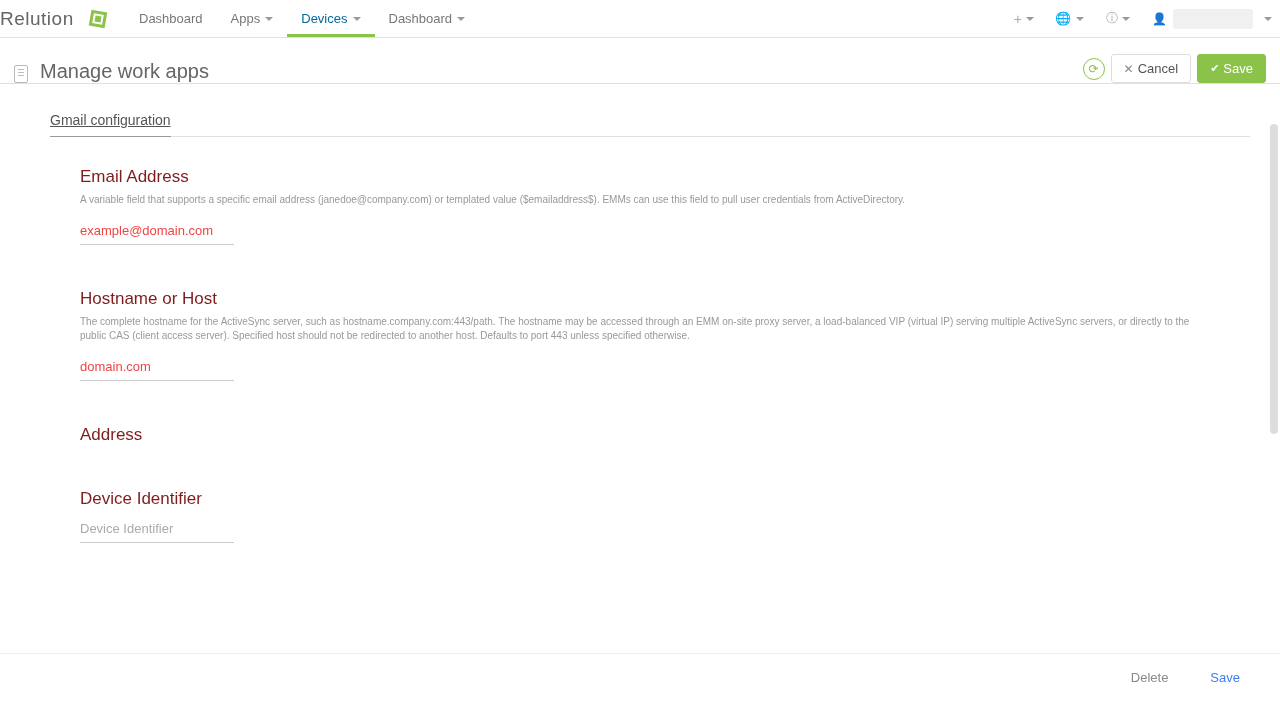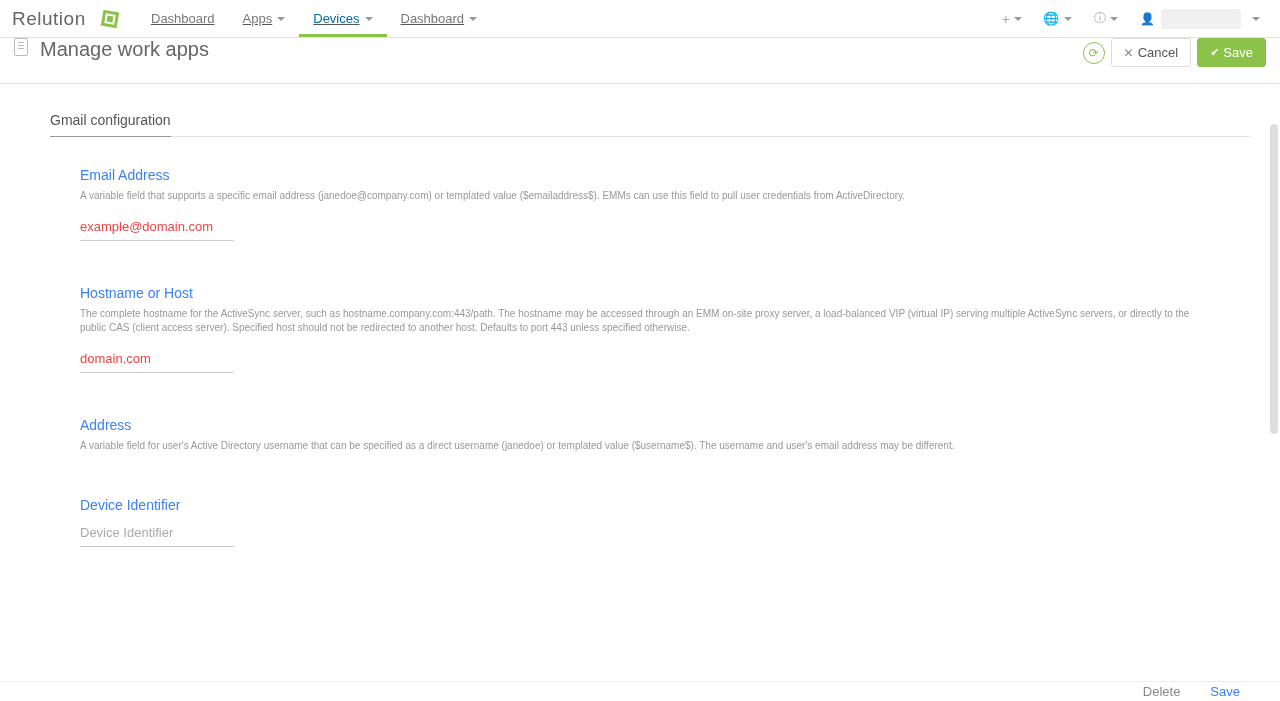--- a/index.html
+++ b/index.html
@@ -1,55 +1,55 @@
 <!DOCTYPE html>
 <html><head>
   <meta charset="utf-8">
   <style>
     * { margin: 0; padding: 0; box-sizing: border-box; }
     body { font-family: "Helvetica Neue", Helvetica, Arial, sans-serif; font-size: 13px; color: #555; background: #fff; overflow: hidden; }
 
-    .topnav { display: flex; align-items: center; height: 38px; border-bottom: 1px solid #e0e0e0; padding: 0 12px; position: relative; z-index: 20; background: #fff; }
+    .topnav { display: flex; align-items: center; height: 38px; border-bottom: 1px solid #e0e0e0; padding: 0 0; position: relative; z-index: 20; background: #fff; }
     .logo { width: 110px; height: 24px; margin-right: 15px; display: flex; align-items: center; }
-    .nav-items { display: flex; height: 100%; text-decoration: underline; }
+    .nav-items { display: flex; height: 100%; }
     .nav-item { display: flex; align-items: center; padding: 0 14px; color: #777; cursor: pointer; font-size: 13px; height: 100%; position: relative; }
     .nav-item.active { color: #0369a1; }
     .nav-item.active::after { content: ""; position: absolute; bottom: 0; left: 0; right: 0; height: 3px; background: #8bc34a; }
     .caret { display: inline-block; margin-left: 5px; width: 0; height: 0; border-left: 4px solid transparent; border-right: 4px solid transparent; border-top: 4px solid #999; }
     .topnav-right { margin-left: auto; display: flex; align-items: center; gap: 6px; color: #aaa; }
     .topnav-icon { padding: 4px 8px; font-size: 14px; cursor: pointer; display: flex; align-items: center; }
     .plus-group { display: flex; align-items: center; }
     .user-box { width: 80px; height: 20px; background: #f0f0f0; border-radius: 3px; }
 
-    .subheader { display: flex; align-items: flex-start; height: 46px; border-bottom: 1px solid #e0e0e0; padding: 0 14px; position: relative; z-index: 15; background: #fff; }
+    .subheader { display: flex; align-items: flex-end; height: 46px; border-bottom: 1px solid #e0e0e0; padding: 0 14px; position: relative; z-index: 15; background: #fff; }
     .sub-icon { width: 14px; height: 18px; border: 1px solid #bbb; border-radius: 2px; margin-right: 12px; position: relative; }
     .sub-icon::before { content: ""; position: absolute; top: 3px; left: 3px; right: 3px; height: 1px; background: #bbb; box-shadow: 0 3px 0 #bbb, 0 6px 0 #bbb; }
     .sub-title { font-size: 20px; font-weight: 300; color: #666; }
     .sub-actions { margin-left: auto; display: flex; align-items: center; gap: 6px; }
     .refresh-btn { width: 22px; height: 22px; border: 1px solid #8bc34a; border-radius: 50%; display: flex; align-items: center; justify-content: center; color: #8bc34a; font-size: 12px; cursor: pointer; }
     .btn { display: inline-flex; align-items: center; padding: 6px 12px; border: 1px solid #ddd; background: #fff; border-radius: 3px; font-size: 13px; cursor: pointer; gap: 4px; }
     .btn-save { background: #8bc34a; border-color: #8bc34a; color: #fff; }
     .btn-cancel { color: #555; }
     .check-icon { font-size: 11px; }
     .x-icon { font-size: 12px; color: #888; }
 
     .ghost-text { position: absolute; top: 40px; left: 0; right: 0; padding: 10px 50px; font-size: 12px; color: #bbb; z-index: 5; line-height: 1.5; pointer-events: none; }
 
     .content-wrap { position: absolute; top: 84px; left: 0; right: 0; bottom: 0; display: flex; flex-direction: column; }
     .content { flex: 1; overflow-y: auto; padding: 20px 30px 0 50px; position: relative; }
-    .tabs { border-bottom: 1px solid #e0e0e0; display: flex; margin-bottom: 30px; }
+    .tabs { border-bottom: 1px solid #e0e0e0; display: flex; margin-bottom: 30px; text-decoration: underline; }
     .tab { padding: 8px 0; font-size: 14px; color: #555; border-bottom: 1px solid #999; margin-bottom: -1px; display: inline-block; }
 
     .field-group { margin-bottom: 44px; padding-left: 30px; padding-right: 50px; }
-    .field-label { font-size: 14px; color: #3b82f6; margin-bottom: 6px; }
+    .field-label { font-size: 17px; color: #7f1d1d; margin-bottom: 6px; }
     .field-desc { font-size: 10px; color: #999; line-height: 1.4; margin-bottom: 10px; }
     .field-input { width: 154px; border: none; border-bottom: 1px solid #ccc; padding: 6px 0; font-size: 13px; color: #ef4444; outline: none; background: transparent; }
     .field-input::placeholder { color: #aaa; }
 
-    .footer { display: flex; justify-content: flex-end; padding: 2px 40px; gap: 30px; border-top: 1px solid #eee; background: #fff; text-align: right; }
+    .footer { display: flex; justify-content: flex-end; padding: 16px 40px; gap: 42px; border-top: 1px solid #eee; background: #fff; text-align: right; }
     .footer-link { color: #888; font-size: 13px; cursor: pointer; }
     .footer-link.primary { color: #3d7ef2; font-weight: 500; }
 
     .scroll-indicator { position: absolute; right: 2px; top: 124px; width: 8px; height: 310px; background: #ddd; border-radius: 4px; z-index: 30; }
   </style>
 </head>
 <body>
 
 <div class="topnav">
   <div class="logo">
@@ -129,21 +129,20 @@
     </div>
 
     <div class="field-group">
       <div class="field-label">Hostname or Host</div>
       <div class="field-desc">The complete hostname for the ActiveSync server, such as hostname.company.com:443/path. The hostname may be accessed through an EMM on-site proxy server, a load-balanced VIP (virtual IP) serving multiple ActiveSync servers, or directly to the public CAS (client access server). Specified host should not be redirected to another host. Defaults to port 443 unless specified otherwise.</div>
       <input class="field-input" value="domain.com" style="">
     </div>
 
     <div class="field-group">
       <div class="field-label">Address</div>
-      <div class="field-desc">A variable field for user's Active Directory username that can be specified as a direct username (janedoe) or templated value ($username$). The username and user's email address may be different.</div>
     </div>
 
     <div class="field-group">
       <div class="field-label">Device Identifier</div>
       <input class="field-input" placeholder="Device Identifier" style="">
     </div>
 
   </div>
 
   <div class="footer">

